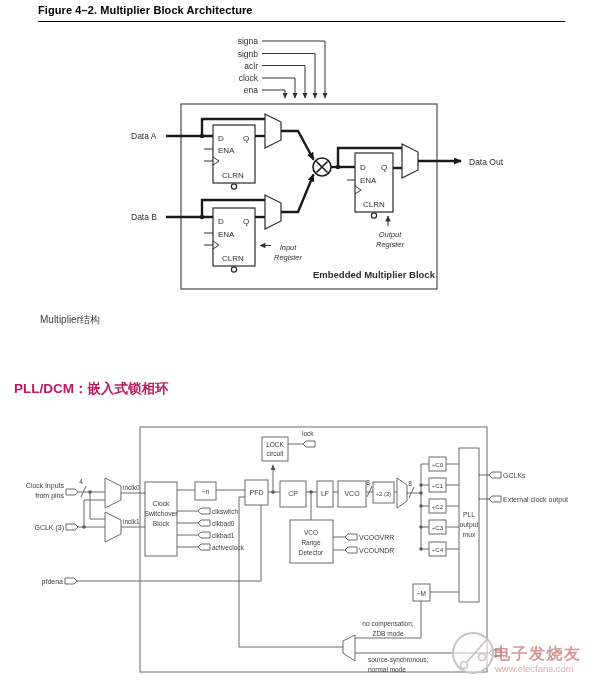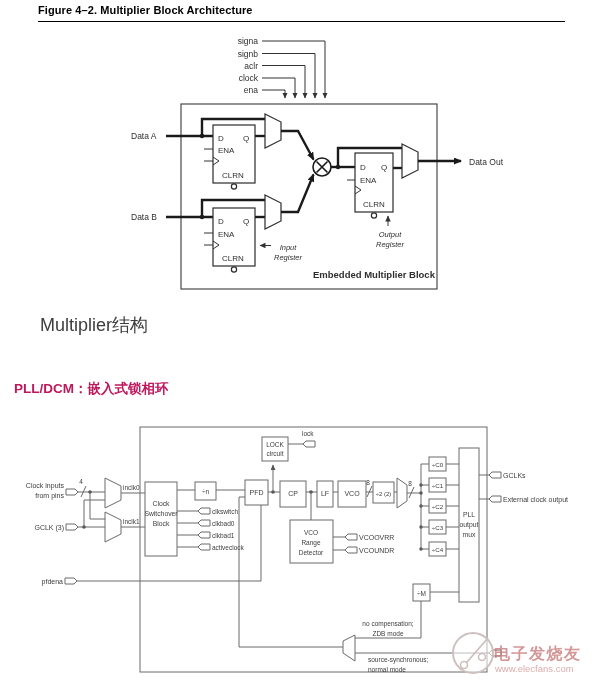--- a/index.html
+++ b/index.html
@@ -1,20 +1,20 @@
 <!DOCTYPE html>
 <html><head>
 <meta charset="utf-8">
 <style>
   html,body{margin:0;padding:0;background:#fff;}
   .page{position:relative;width:603px;height:684px;background:#fff;overflow:hidden;
         font-family:"Liberation Sans",sans-serif;}
   .fig-title{position:absolute;left:38px;top:4px;width:527px;font-size:11px;font-weight:bold;
              color:#000;border-bottom:1.6px solid #000;padding-bottom:5px;letter-spacing:.1px;}
-  .caption{position:absolute;left:40px;top:313px;font-size:18px;color:#3d3d3d;}
+  .caption{position:absolute;left:40px;top:313px;font-size:10px;color:#3d3d3d;}
   .pll-heading{position:absolute;left:14px;top:380px;font-size:13.5px;font-weight:bold;color:#be185d;}
   svg{position:absolute;left:0;top:0;}
   svg text{font-family:"Liberation Sans",sans-serif;fill:#2f2f2f;}
   .w{stroke:#6a6a6a;stroke-width:1;fill:none;}
   .wd{stroke:#333;stroke-width:1;fill:none;}
   .thick{stroke:#1a1a1a;stroke-width:2.4;fill:none;}
   .box{fill:#fff;stroke:#6a6a6a;stroke-width:1;}
   .boxd{fill:#fff;stroke:#2b2b2b;stroke-width:1.2;}
   .pin{fill:#fff;stroke:#6a6a6a;stroke-width:1;}
   .dotd{fill:#1a1a1a;}

